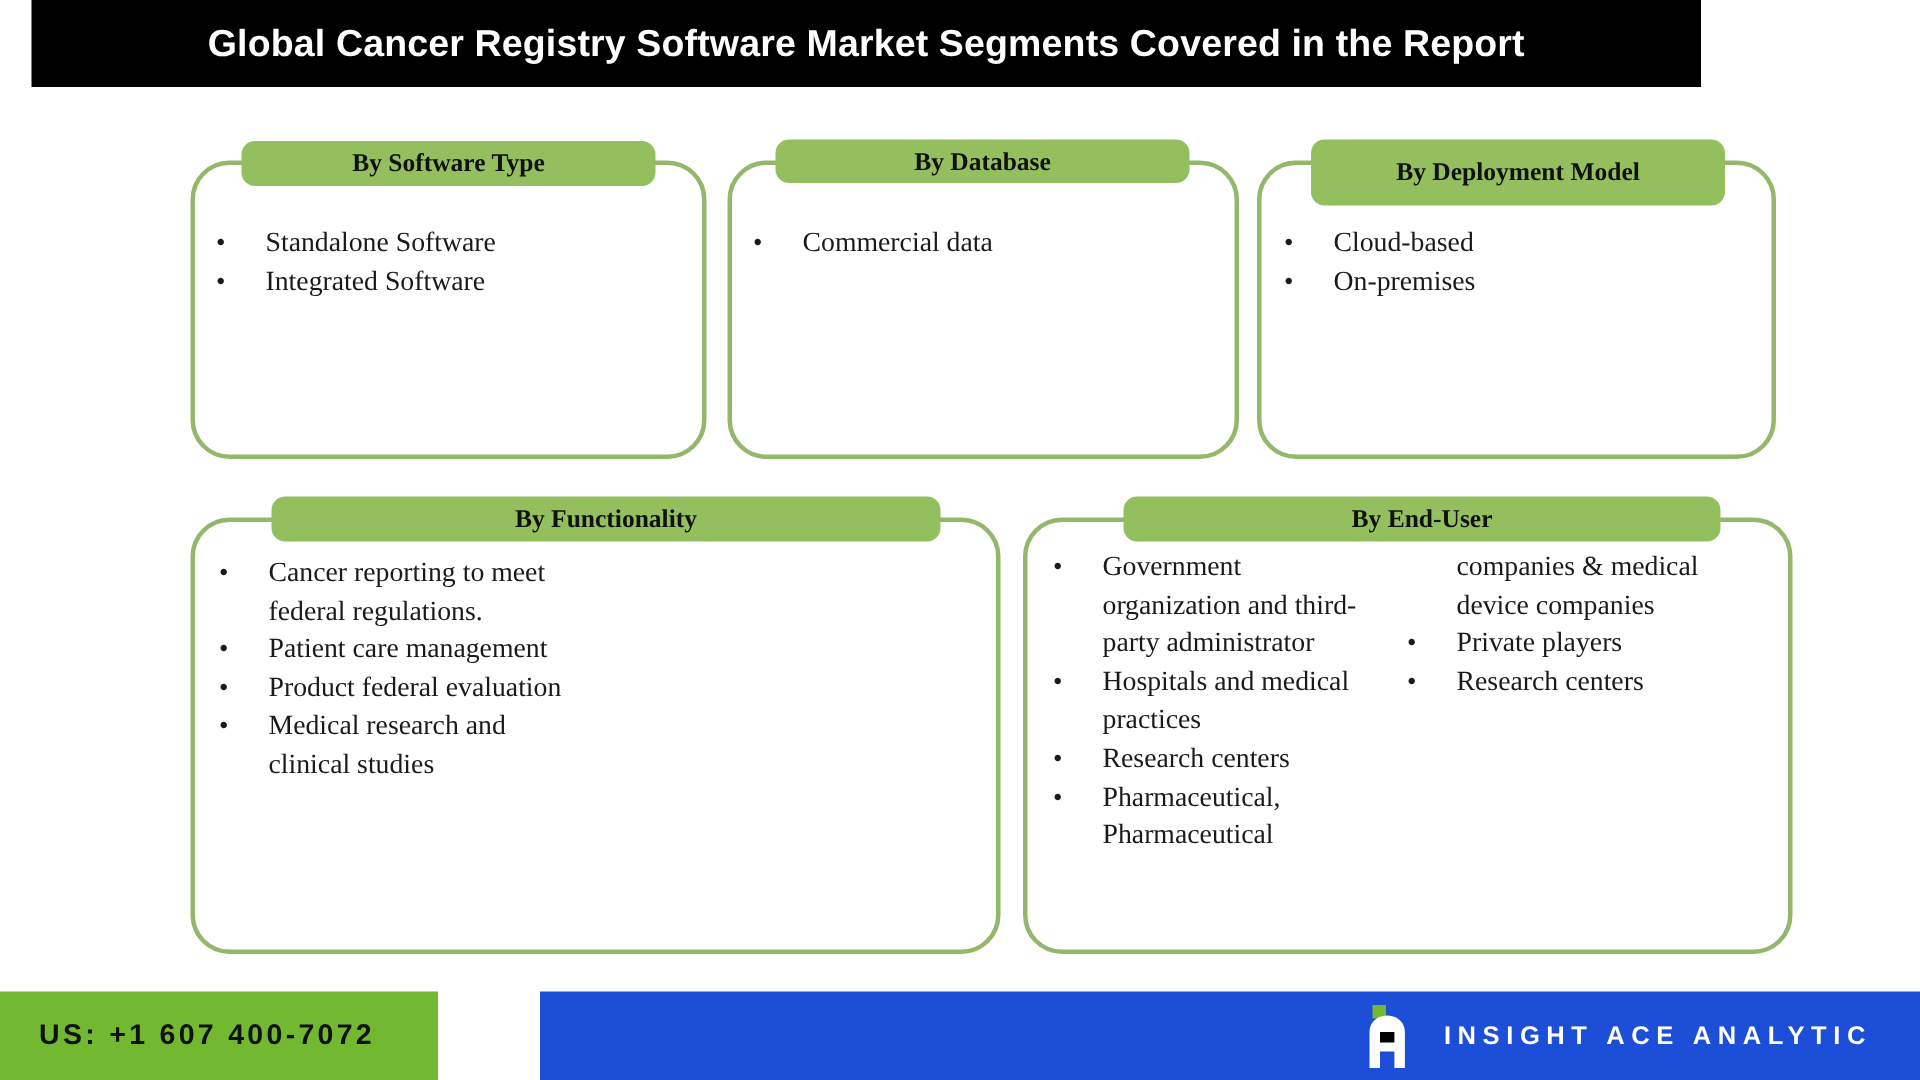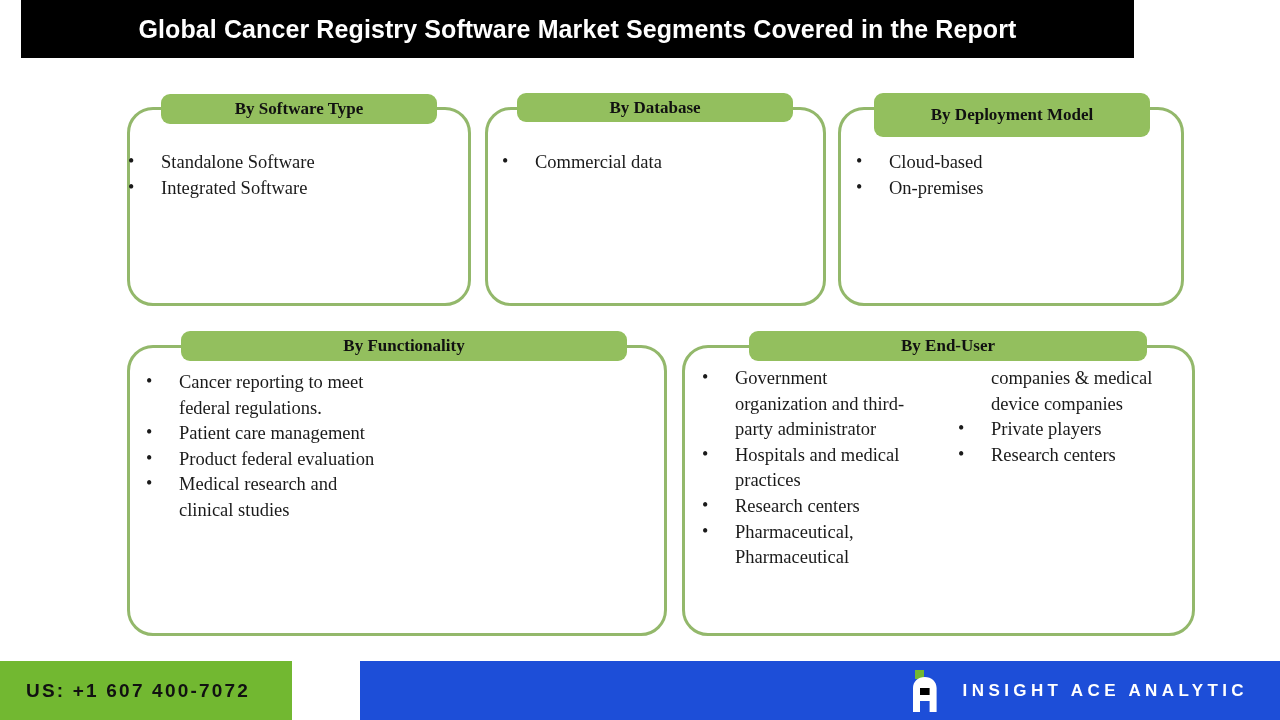--- a/index.html
+++ b/index.html
@@ -167,21 +167,21 @@
 <body>
 
 <div id="title-bar">
   <div id="title-text">Global Cancer Registry Software Market Segments Covered in the Report</div>
 </div>
 
 <div class="card" style="left:127px; top:107px; width:344px; height:199px;"></div>
 <div class="card-pill" style="left:161px; top:94px; width:276px; height:30px;">
   <span>By Software Type</span>
 </div>
-<div class="card-body" style="left:124px; top:150px; width:320px;">
+<div class="card-body" style="left:140px; top:150px; width:320px;">
   <ul class="bullets">
     <li>Standalone Software</li>
     <li>Integrated Software</li>
   </ul>
 </div>
 
 <div class="card" style="left:485px; top:107px; width:341px; height:199px;"></div>
 <div class="card-pill" style="left:517px; top:93px; width:276px; height:29px;">
   <span>By Database</span>
 </div>
@@ -212,21 +212,21 @@
     <li>Patient care management</li>
     <li>Product federal evaluation</li>
     <li>Medical research and clinical studies</li>
   </ul>
 </div>
 
 <div class="card" style="left:682px; top:345px; width:513px; height:291px;"></div>
 <div class="card-pill" style="left:749px; top:331px; width:398px; height:30px;">
   <span>By End-User</span>
 </div>
-<div class="card-body two-col" style="left:698px; top:366px; width:490px;gap:20px;">
+<div class="card-body two-col" style="left:698px; top:366px; width:490px;">
   <div class="col" style="width:236px;">
     <ul class="bullets" style="max-width:210px;">
       <li>Government organization and third-party administrator</li>
       <li>Hospitals and medical practices</li>
       <li>Research centers</li>
       <li>Pharmaceutical, Pharmaceutical</li>
     </ul>
   </div>
   <div class="col" style="width:250px;">
     <ul class="bullets" style="max-width:230px;">

